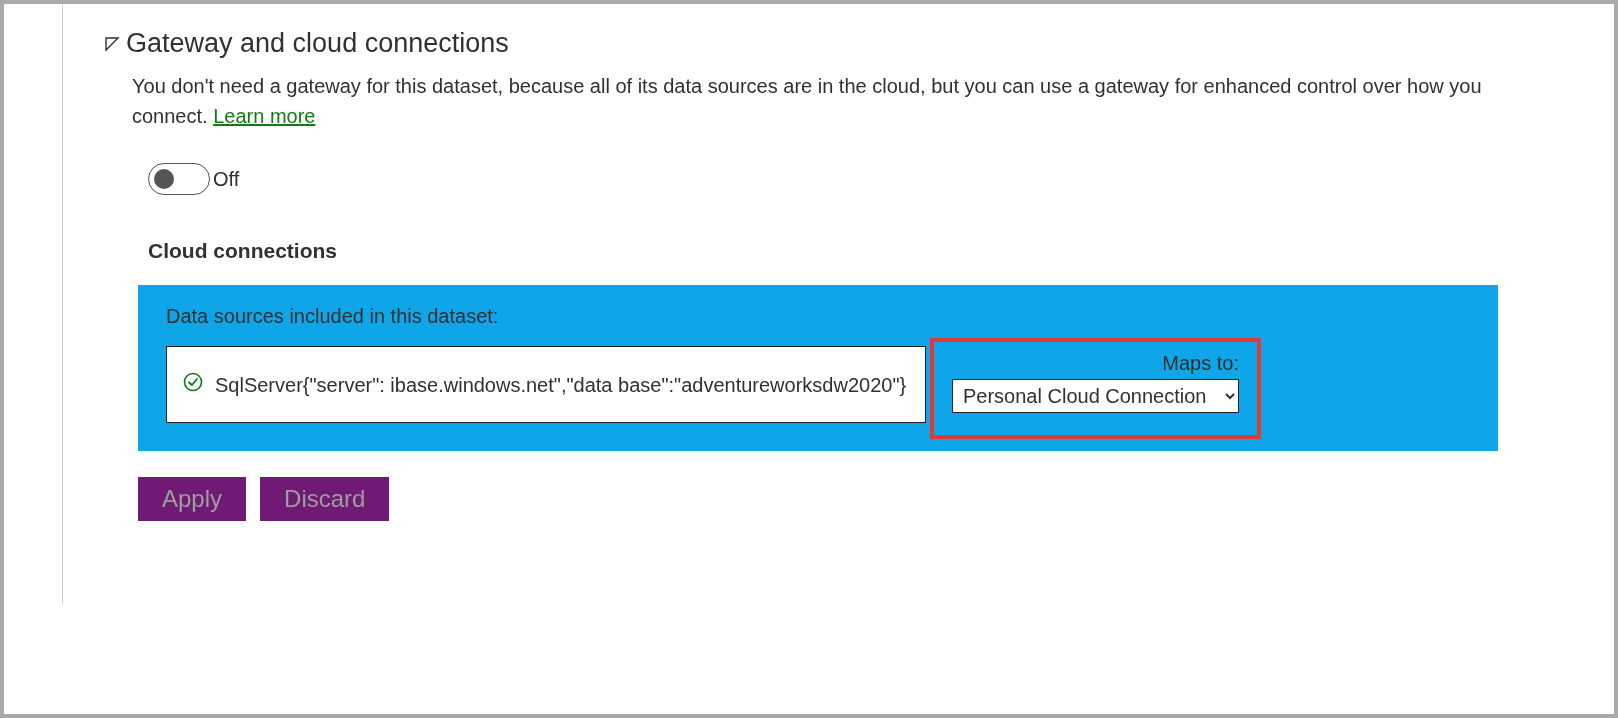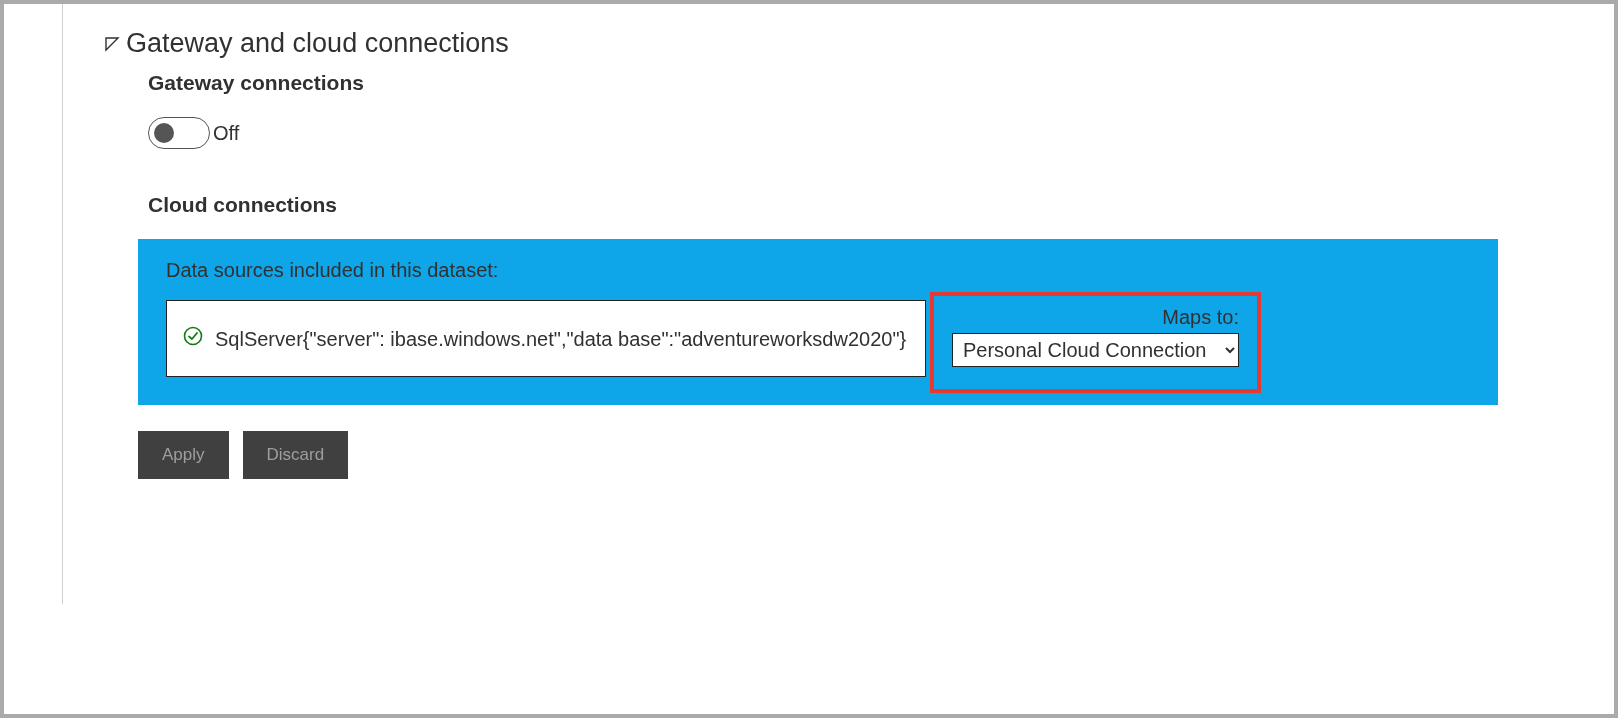--- a/index.html
+++ b/index.html
@@ -154,46 +154,48 @@
       padding: 4px 6px;
       width: 287px;
       color: #323130;
     }
     .button-row {
       display: flex;
       gap: 14px;
       margin: 26px 0 0 34px;
     }
     .btn {
-      font-size: 17px;
-      padding: 14px 24px;
+      font-size: 24px;
+      padding: 8px 24px;
       border: none;
-      background: #404040;
+      background: #701a75;
       color: #9e9e9e;
       cursor: default;
       font-family: inherit;
     }
   </style>
 </head>
 <body>
 
 <div class="content">
   <div class="left-rule"></div>
 
   <div class="section-header">
     <span class="chev">
       <svg width="16" height="16" viewBox="0 0 16 16">
           <path d="M2 2 L14 2 L2 14 Z" fill="none" stroke="#323130" stroke-width="1.4"></path>
         </svg>
     </span>
     <span>Gateway and cloud connections</span>
   </div>
 
-
-  <h3 class="sub-heading">Gateway connections</h3>
+  <p class="description">
+    <span>You don't need a gateway for this dataset, because all of its data sources are in the cloud, but you can use a gateway for enhanced control over how you connect. </span><a href="#">Learn more</a>
+  </p>
+
 
 
   <div class="toggle-wrap">
     <div class="toggle">
       <div class="knob"></div>
     </div>
     <span class="toggle-state">Off</span>
   </div>
 
   <h3 class="sub-heading">Cloud connections</h3>

